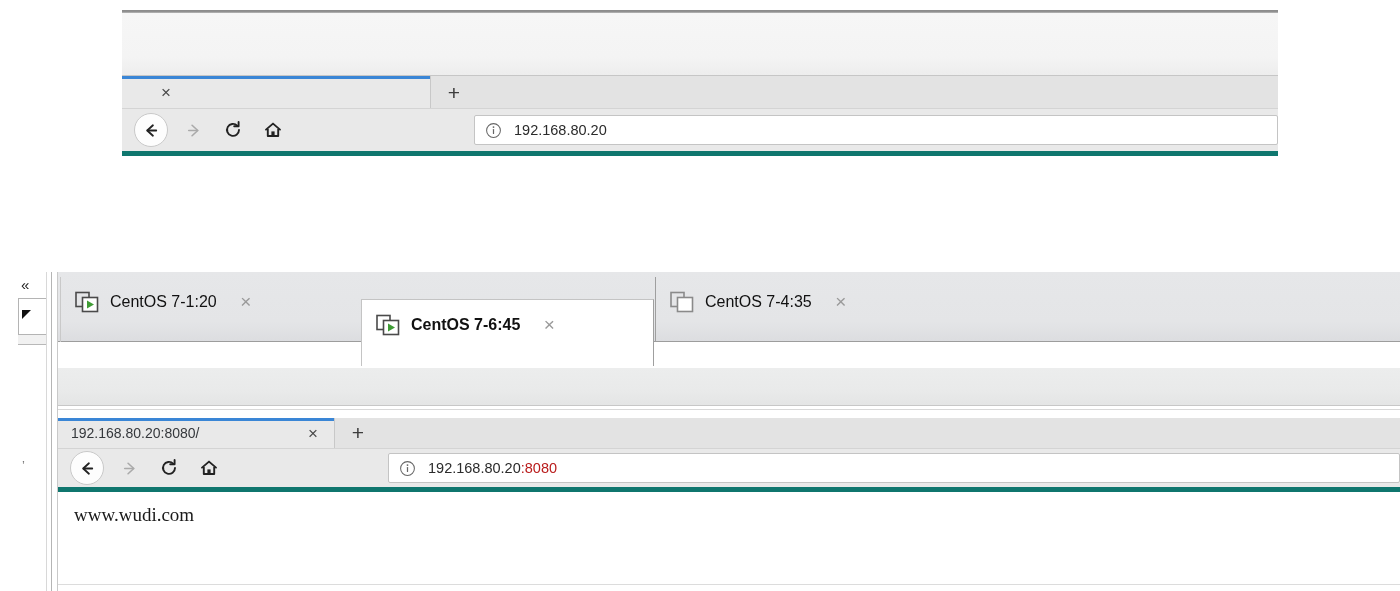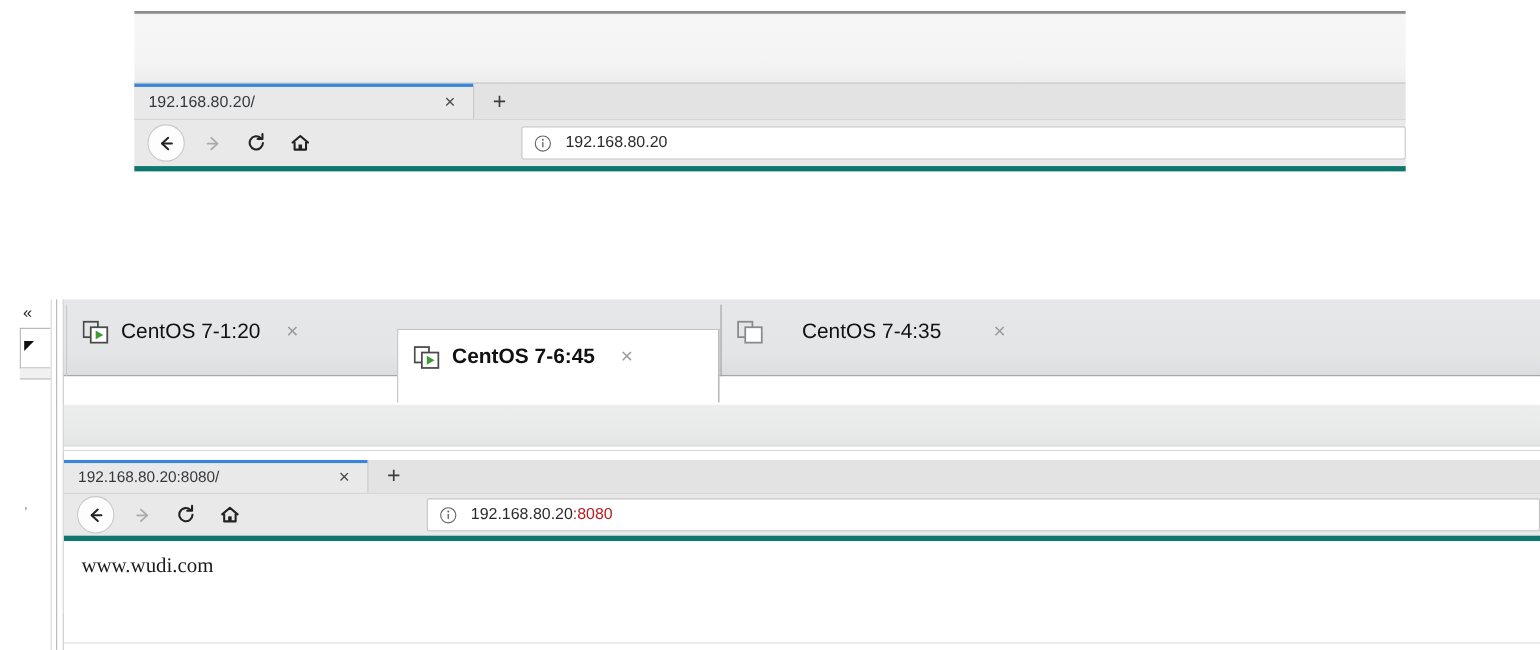--- a/index.html
+++ b/index.html
@@ -225,30 +225,29 @@
     border-right: 1px solid #9f9f9f;
     top: 3px; height: 67px;
   }
   .vm-tab.unselected-left {
     border-left: 1px solid #c9c9c9;
     background: transparent;
   }
   .vm-tab.unselected {
     border-left: 1px solid #9f9f9f;
     background: transparent;
-    gap: 24px;
   }
   .vm-tab-icon {
     width: 26px; height: 24px;
     flex: 0 0 auto;
     margin: 0 9px 0 14px;
     position: relative;
   }
   .vm-tab-label {
-    font-size: 19px;
+    font-size: 16px;
     color: #111111;
     line-height: 24px;
   }
   .vm-tab.selected .vm-tab-label { font-weight: bold; }
   .vm-tab-close {
     margin-left: 19px;
     font-size: 19px;
     color: #9a9a9a;
     line-height: 24px;
     width: 20px; text-align: center;
@@ -322,21 +321,20 @@
 
 <div id="root">
 
   <div id="top-window">
 
     <div class="ff-topline"></div>
     <div class="ff-titlearea"></div>
 
     <div class="ff-tabstrip">
       <div class="ff-tab active" style="left:0px; width:309px;">
-        <span class="ff-tab-title">192.168.80.20/</span>
         <span class="ff-tab-close">×</span>
       </div>
       <div class="ff-newtab" style="left:312px;">+</div>
     </div>
 
     <div class="ff-navbar">
       <div class="ff-navbtns">
         <div class="navbtn back">
           <svg width="19" height="19" viewBox="0 0 20 20">
             <path d="M11.5 4.5 L5.5 10 L11.5 15.5" fill="none" stroke="#222" stroke-width="1.9" stroke-linecap="round" stroke-linejoin="round"></path>

